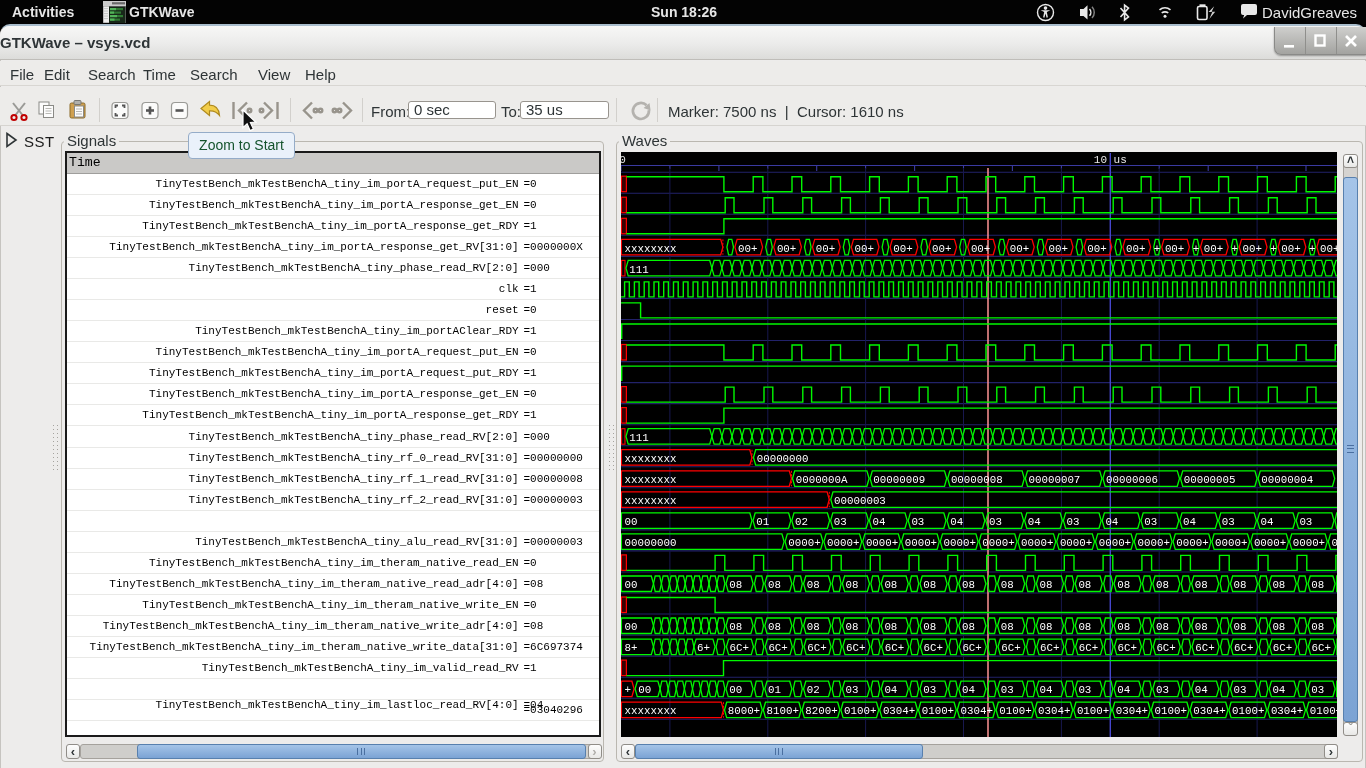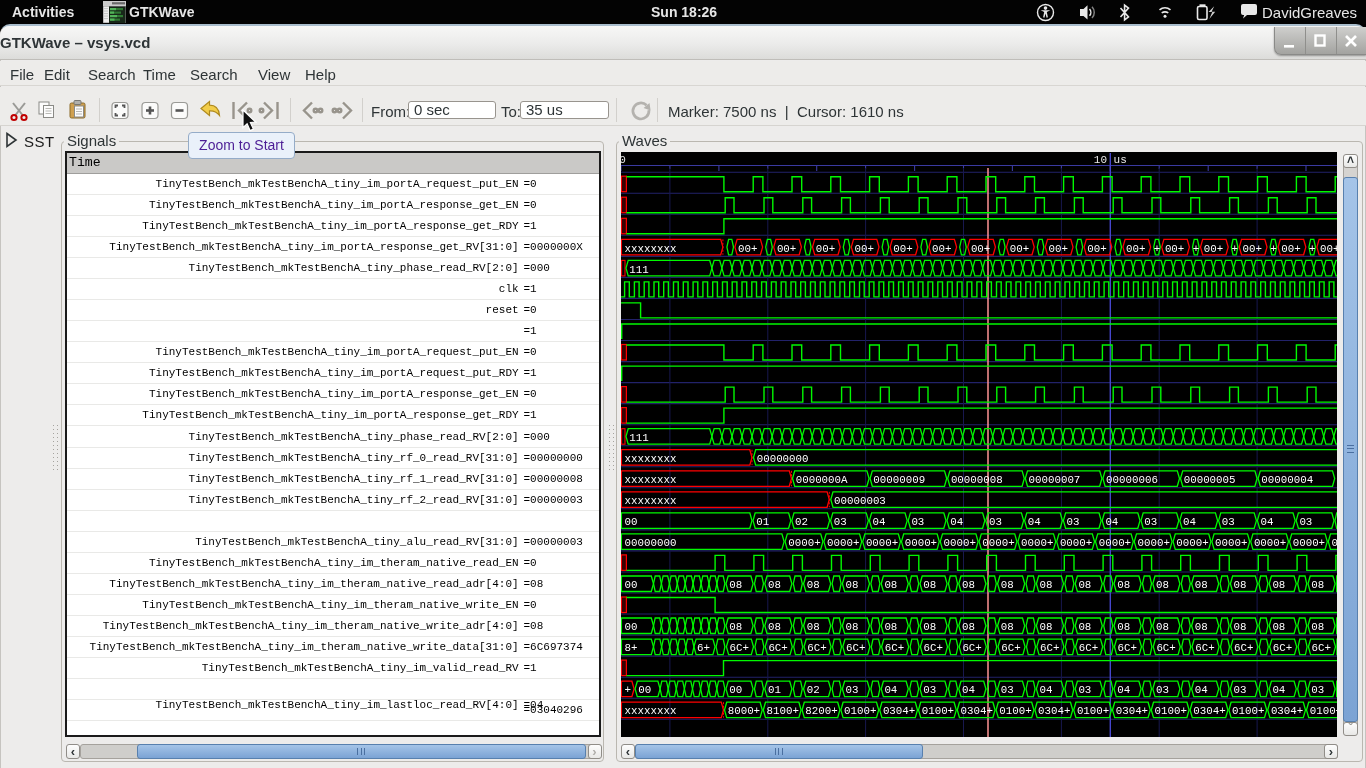--- a/index.html
+++ b/index.html
@@ -247,20 +247,21 @@
       </div>
       <div class="srow" style="top:105.2px">
         <span class="sn">clk</span>
         <span class="sv">=1</span>
       </div>
       <div class="srow" style="top:126.2px">
         <span class="sn">reset</span>
         <span class="sv">=0</span>
       </div>
       <div class="srow" style="top:147.3px">
+        <span class="sn">TinyTestBench_mkTestBenchA_tiny_im_portAClear_RDY</span>
         <span class="sv">=1</span>
       </div>
       <div class="srow" style="top:168.3px">
         <span class="sn">TinyTestBench_mkTestBenchA_tiny_im_portA_request_put_EN</span>
         <span class="sv">=0</span>
       </div>
       <div class="srow" style="top:189.4px">
         <span class="sn">TinyTestBench_mkTestBenchA_tiny_im_portA_request_put_RDY</span>
         <span class="sv">=1</span>
       </div>
@@ -970,16 +971,16 @@
     <text x="1193.3" y="714.4" font-size="10.8" fill="#ffffff" text-anchor="start" font-family="Liberation Mono, monospace">0304+</text>
     <path d="M1228.9,710.0 L1231.1,702.2 L1264.5,702.2 L1266.7,710.0 L1264.5,717.7 L1231.1,717.7 Z" fill="none" stroke="#00f800" stroke-width="1.3"></path>
     <text x="1232.1" y="714.4" font-size="10.8" fill="#ffffff" text-anchor="start" font-family="Liberation Mono, monospace">0100+</text>
     <path d="M1267.7,710.0 L1269.9,702.2 L1303.3,702.2 L1305.5,710.0 L1303.3,717.7 L1269.9,717.7 Z" fill="none" stroke="#00f800" stroke-width="1.3"></path>
     <text x="1270.9" y="714.4" font-size="10.8" fill="#ffffff" text-anchor="start" font-family="Liberation Mono, monospace">0304+</text>
     <path d="M1306.5,710.0 L1308.7,702.2 L1340.0,702.2 L1340.0,717.7 L1308.7,717.7 Z" fill="none" stroke="#00f800" stroke-width="1.3"></path>
     <text x="1309.7" y="714.4" font-size="10.8" fill="#ffffff" text-anchor="start" font-family="Liberation Mono, monospace">0100+</text>
   </svg>
 <div style="left:188px;top:131.5px;width:107px;height:27px;z-index:60;
   background:#eaf1fa;border:1px solid #95acc8;border-radius:4px;
-  font-size:14px;color:#4c1d95;text-align:center;line-height:25px">Zoom to Start</div>
+  font-size:14px;color:#14532d;text-align:center;line-height:25px">Zoom to Start</div>
 <svg width="18" height="24" style="left:242px;top:109px;z-index:70">
  <path d="M1,1 L1,18.6 L5.1,14.8 L8.1,21.6 L11.4,20.1 L8.4,13.5 L13.9,13.2 Z" fill="#111" stroke="#fff" stroke-width="1.2"></path>
 </svg>
 
 </body></html>

